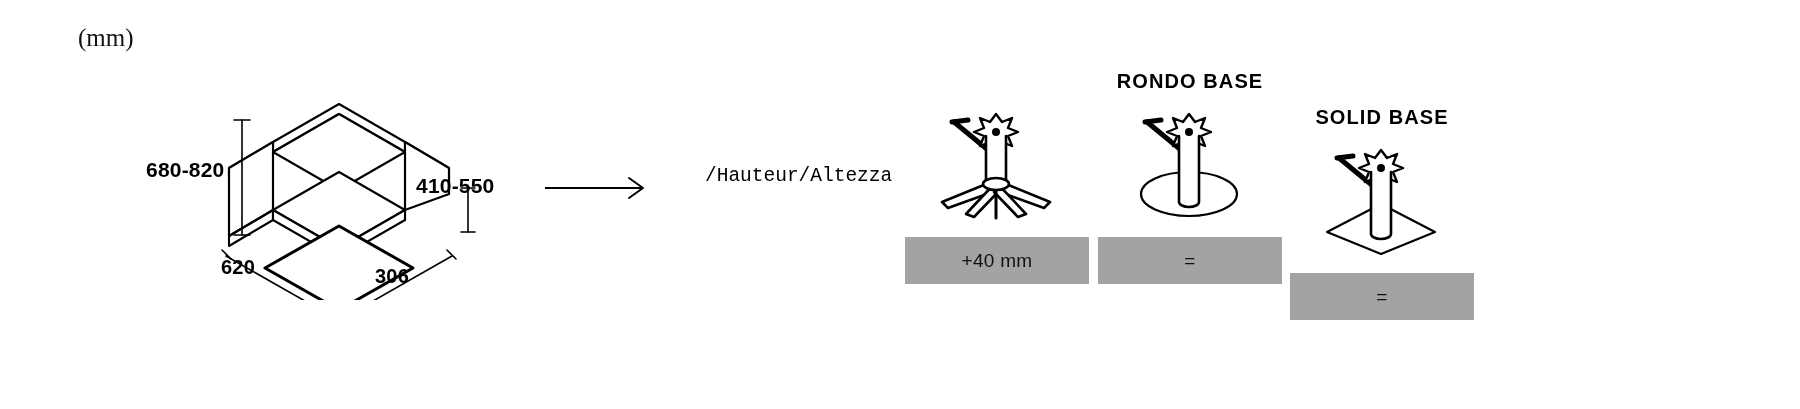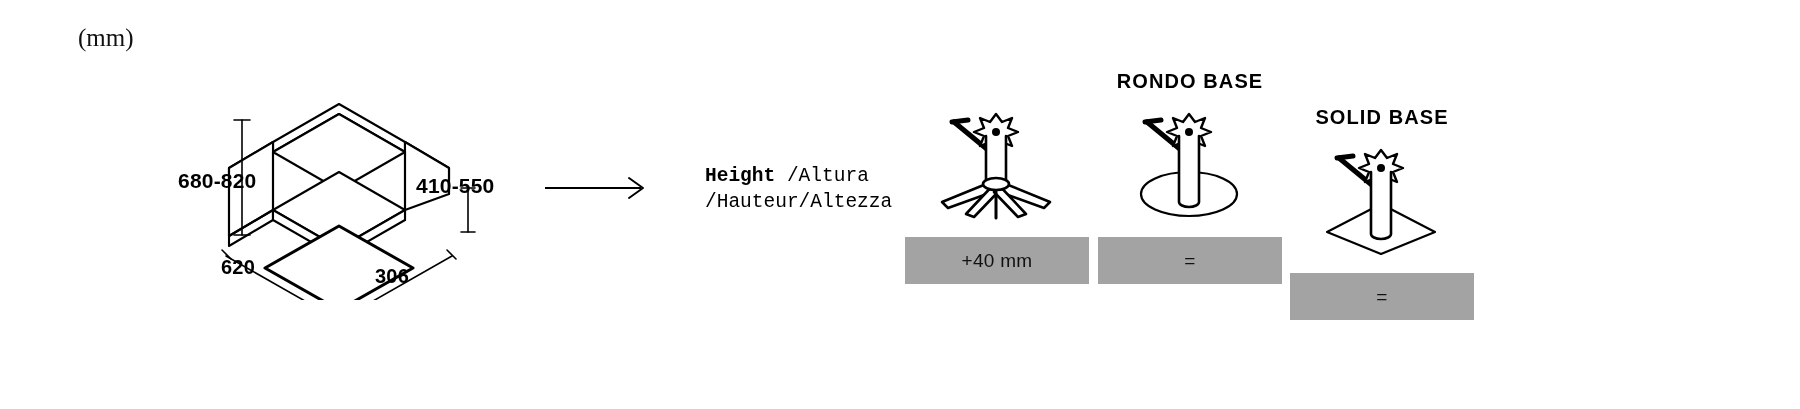--- a/index.html
+++ b/index.html
@@ -21,21 +21,21 @@
   
   .drawing{position:absolute;left:130px;top:60px;width:420px;height:240px;}
   .drawing svg{display:block;}
 
   .dim-label{
     position:absolute;
     font-family:"Liberation Sans",sans-serif;
     font-weight:bold;font-size:21px;color:#000;
     white-space:nowrap;letter-spacing:0.2px;
   }
-  .dim-680{left:146px;top:169px;margin-left:32px;}
+  .dim-680{left:146px;top:158px;}
   .dim-410{left:416px;top:174px;}
   .dim-620{left:221px;top:256px;font-size:20px;}
   .dim-595{left:375px;top:265px;font-size:20px;}
 
   
   .arrow{position:absolute;left:543px;top:168px;}
 
   
   .height-legend{
     position:absolute;left:705px;top:163px;
@@ -143,23 +143,20 @@
   <div class="dim-label dim-595">306</div>
 
   <div class="arrow">
     <svg width="108" height="40" viewBox="0 0 108 40" fill="none">
       <line x1="2" y1="20" x2="98" y2="20" stroke="#000" stroke-width="2"></line>
       <polyline points="86,10 100,20 86,30" stroke="#000" stroke-width="2" fill="none" stroke-linecap="round" stroke-linejoin="round"></polyline>
     </svg>
   </div>
 
   <div class="height-legend">
-    <span class="row">
-      <span class="hl-1">Height</span><span class="hl-2"> /Altura</span>
-    </span>
     <span class="row hl-2">/Hauteur/Altezza</span>
   </div>
 
   <div class="bases">
 
     <div class="base-col col-1">
       <div class="base-art">
         <svg width="150" height="118" viewBox="0 0 150 118" fill="none">
           <g stroke="#000" stroke-width="2.6" stroke-linecap="round" stroke-linejoin="round" fill="#fff">
 

